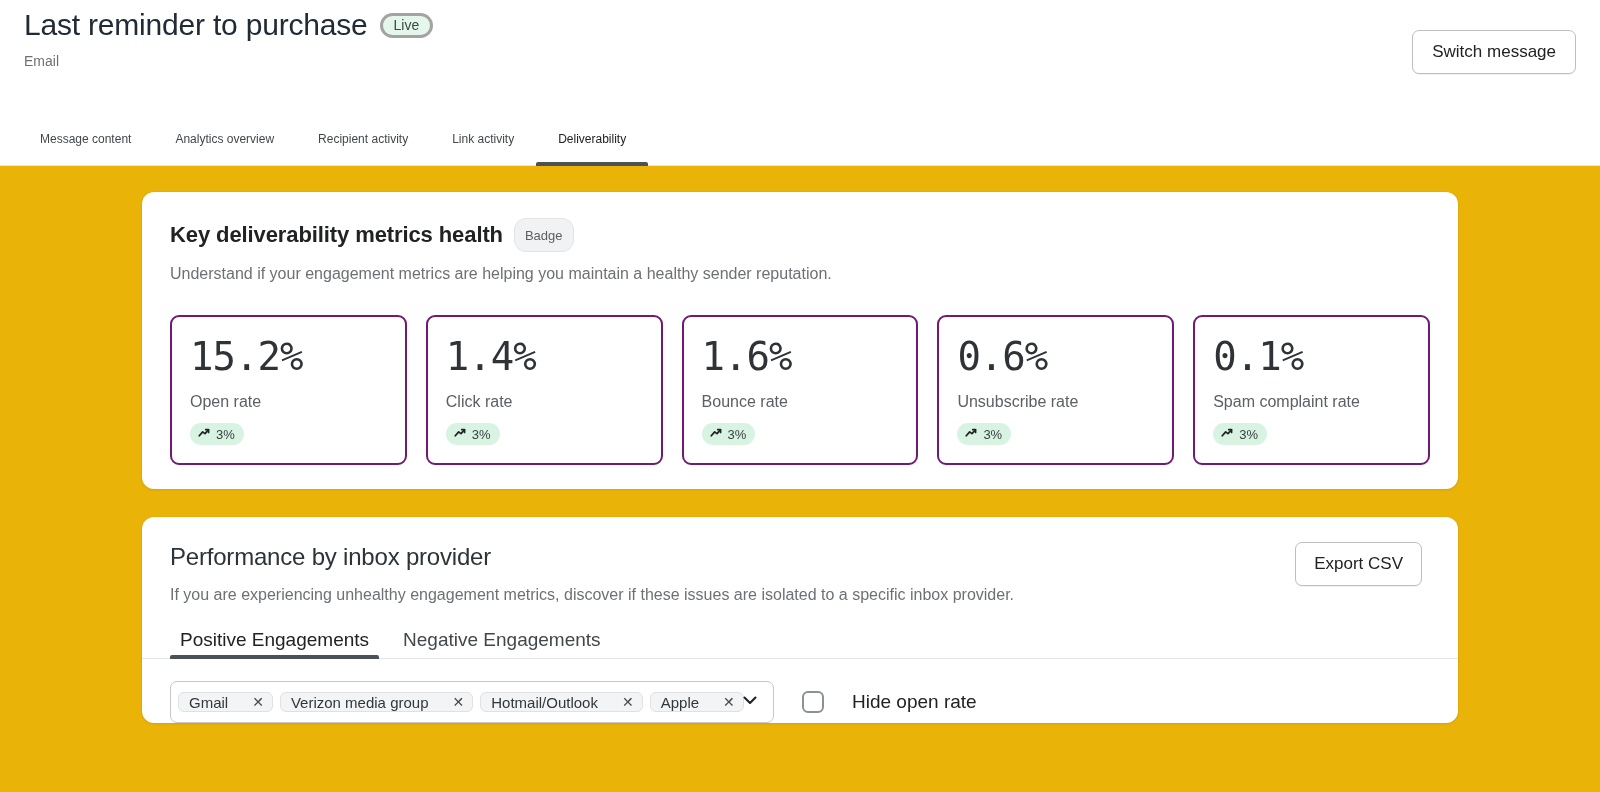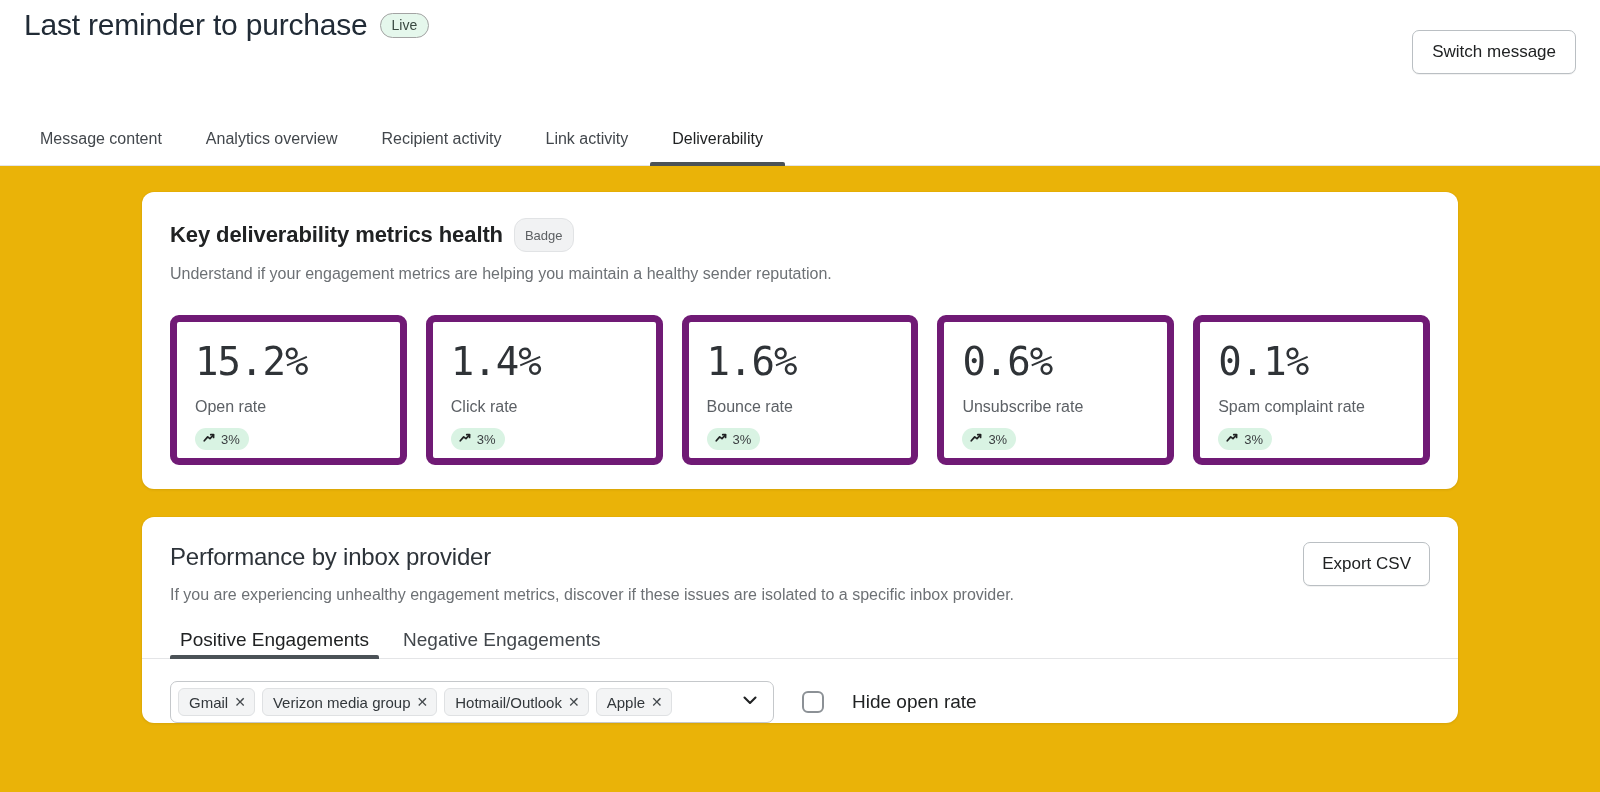--- a/index.html
+++ b/index.html
@@ -32,21 +32,21 @@
     letter-spacing: -0.2px;
   }
   .live-badge {
     display: inline-flex;
     align-items: center;
     justify-content: center;
     height: 25px;
     padding: 0 11px;
     border-radius: 13px;
     background: #e5f7ec;
-    border: 1px solid #a3a3a3;
+    border: 3px solid #a3a3a3;
     font-size: 14px;
     color: #3a4a42;
     line-height: 1;
   }
   .page-subtitle {
     margin-top: 7px;
     font-size: 14px;
     color: #6d7175;
     line-height: 20px;
   }
@@ -73,21 +73,21 @@
     bottom: 0;
     width: 100%;
     display: flex;
     align-items: flex-end;
     padding-left: 18px;
     border-bottom: 1px solid #e4e5e7;
   }
   .main-tab {
     position: relative;
     padding: 0 22px 15px 22px;
-    font-size: 16px;
+    font-size: 12px;
     color: #42474c;
     cursor: pointer;
     background: none;
     border: none;
     font-family: "Liberation Sans", sans-serif;
     line-height: 22px;
     white-space: nowrap;
   }
   .main-tab.active { color: #202223; }
   .main-tab.active::after {
@@ -147,21 +147,21 @@
     line-height: 22px;
   }
   .tiles {
     display: flex;
     gap: 19px;
     margin-top: 30px;
   }
   .tile {
     flex: 1 1 0;
     min-width: 0;
-    border: 7px solid #701a75;
+    border: 2px solid #701a75;
     border-radius: 9px;
     background: #ffffff;
     padding: 17px 18px 18px 18px;
     height: 150px;
   }
   .tile-value {
     font-family: "DejaVu Sans Mono", monospace;
     font-size: 39px;
     line-height: 46px;
     color: #2f3337;
@@ -202,21 +202,21 @@
   }
   .perf-desc {
     margin-top: 13px;
     font-size: 16px;
     color: #6d7175;
     line-height: 22px;
   }
   .export-btn {
     position: absolute;
     top: 25px;
-    right: 28px;
+    right: 36px;
     height: 44px;
     padding: 0 18px;
     background: #ffffff;
     border: 1px solid #babfc3;
     border-radius: 7px;
     font-family: "Liberation Sans", sans-serif;
     font-size: 17px;
     color: #202223;
     cursor: pointer;
     box-shadow: 0 1px 0 rgba(0,0,0,0.05);
@@ -269,22 +269,22 @@
     background: #ffffff;
     display: flex;
     align-items: center;
     padding: 5px 40px 5px 7px;
     gap: 7px;
     cursor: pointer;
   }
   .chip {
     display: inline-flex;
     align-items: center;
-    gap: 6px;
-    height: 28px;
+    gap: 24px;
+    height: 20px;
     padding: 0 8px 0 10px;
     background: #f3f4f5;
     border: 1px solid #dfe1e3;
     border-radius: 6px;
     font-size: 15px;
     color: #32373b;
     white-space: nowrap;
   }
   .chip-x {
     font-size: 14px;
@@ -321,20 +321,21 @@
   }
 </style>
 </head>
 <body>
 
 <div class="page-header">
   <div class="title-row">
     <div class="page-title">Last reminder to purchase</div>
     <span class="live-badge">Live</span>
   </div>
+  <div class="page-subtitle">Email</div>
 
   <button class="switch-message-btn">Switch message</button>
 
   <div class="main-tabs">
     <button class="main-tab">Message content</button>
     <button class="main-tab">Analytics overview</button>
     <button class="main-tab">Recipient activity</button>
     <button class="main-tab">Link activity</button>
     <button class="main-tab active">Deliverability</button>
   </div>

